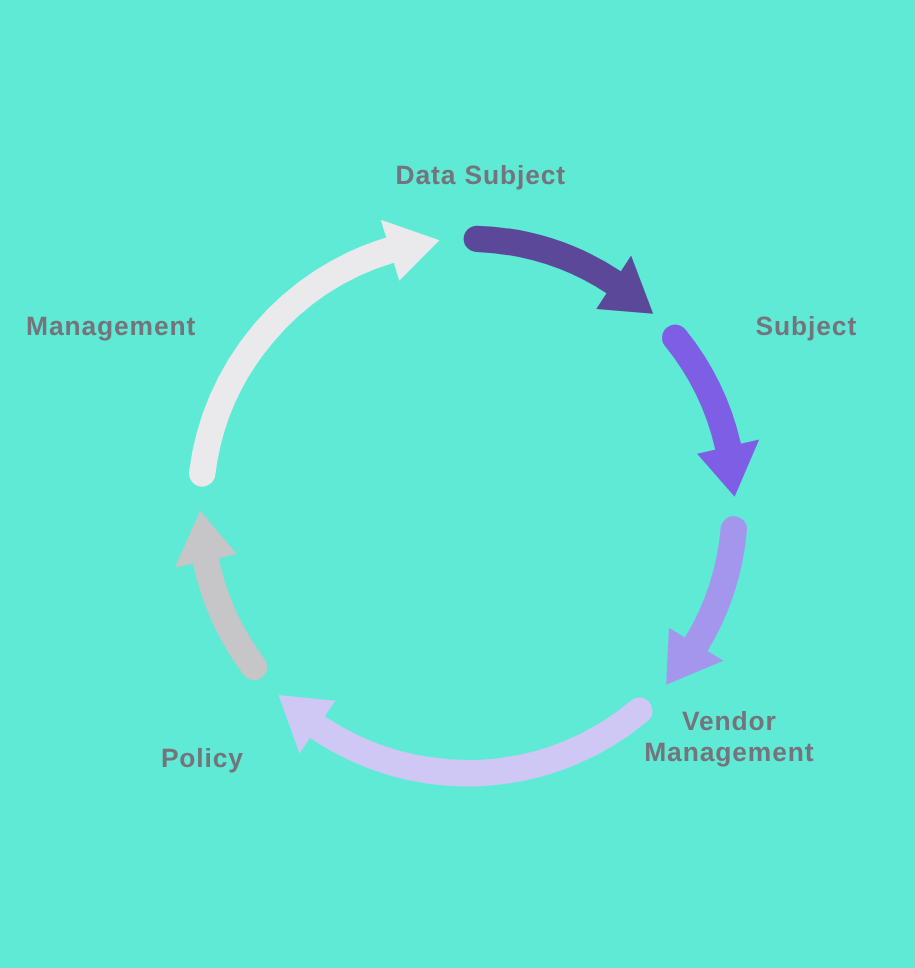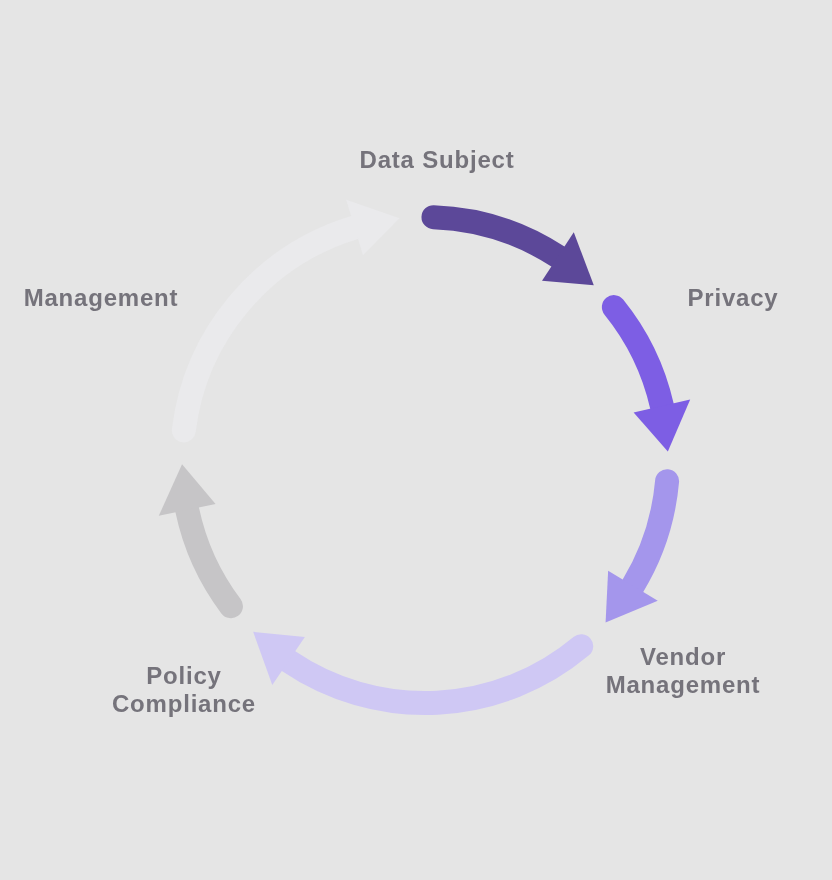--- a/index.html
+++ b/index.html
@@ -35,50 +35,49 @@
   }
   .lbl-0 { left: 437px; top: 160px; }
   .lbl-1 { left: 733px; top: 298px; }
   .lbl-2 { left: 663px; top: 671px; }
   .lbl-3 { left: 184px; top: 690px; }
   .lbl-4 { left: 101px; top: 298px; }
 </style>
 </head>
 <body>
 
-<div class="stage" style="background: #e5e5e5;">
+<div class="stage" style="background: #5eead4;">
   <svg id="cycle-svg" viewBox="0 0 832 880">
       <path d="M 433.48 217.15 A 243 243 0 0 1 557.89 256.56" fill="none" stroke="#5c4899" stroke-width="24" stroke-linecap="round"></path>
       <polygon points="593.80,285.20 573.75,232.28 542.03,280.84" fill="#5c4899"></polygon>
       <path d="M 613.85 307.08 A 243 243 0 0 1 661.92 405.97" fill="none" stroke="#7d5ee4" stroke-width="24" stroke-linecap="round"></path>
       <polygon points="667.85,451.52 690.19,399.53 633.64,412.42" fill="#7d5ee4"></polygon>
       <path d="M 667.08 481.18 A 243 243 0 0 1 632.95 585.71" fill="none" stroke="#a496ec" stroke-width="24" stroke-linecap="round"></path>
       <polygon points="605.58,622.60 657.77,600.72 608.14,570.71" fill="#a496ec"></polygon>
       <path d="M 581.20 646.15 A 243 243 0 0 1 288.58 661.09" fill="none" stroke="#cfc8f4" stroke-width="24" stroke-linecap="round"></path>
       <polygon points="253.17,631.83 272.29,685.09 304.86,637.09" fill="#cfc8f4"></polygon>
       <path d="M 230.93 606.24 A 243 243 0 0 1 187.18 509.88" fill="none" stroke="#c6c5c7" stroke-width="24" stroke-linecap="round"></path>
       <polygon points="182.04,464.24 158.79,515.84 215.56,503.93" fill="#c6c5c7"></polygon>
       <path d="M 183.81 430.39 A 243 243 0 0 1 354.58 227.43" fill="none" stroke="#eaeaec" stroke-width="24" stroke-linecap="round"></path>
       <polygon points="399.60,218.33 346.17,199.67 362.98,255.18" fill="#eaeaec"></polygon>
     </svg>
 
   <div class="lbl lbl-0" style="color: rgb(117, 115, 123);">
     <div>Data Subject</div>
   </div>
 
   <div class="lbl lbl-1" style="color: rgb(117, 115, 123);">
-    <div>Privacy</div>
+    <div>Subject</div>
   </div>
 
-  <div class="lbl lbl-2" style="color: rgb(117, 115, 123); margin-left: 20px;">
+  <div class="lbl lbl-2" style="color: rgb(117, 115, 123);">
     <div>Vendor</div>
     <div>Management</div>
   </div>
 
   <div class="lbl lbl-3" style="color: rgb(117, 115, 123);">
     <div>Policy</div>
-    <div>Compliance</div>
   </div>
 
   <div class="lbl lbl-4" style="color: rgb(117, 115, 123);">
     <div>Management</div>
   </div>
 </div>
 
 </body></html>

